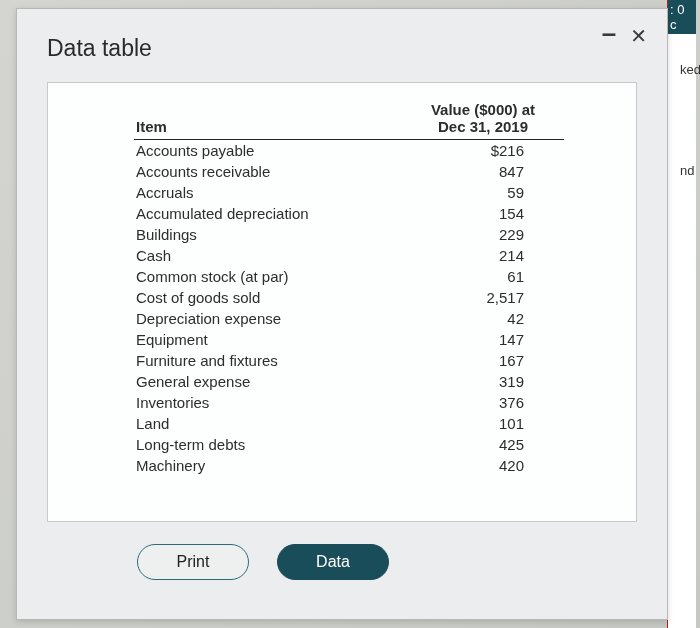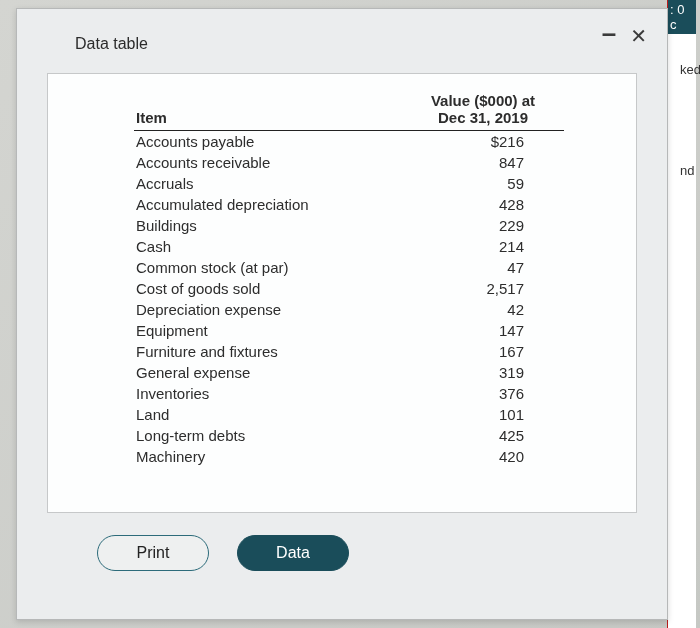--- a/index.html
+++ b/index.html
@@ -48,24 +48,23 @@
     border: 1px solid #b6b8b8;
     box-shadow: 0 2px 6px rgba(0,0,0,0.15);
   }
   .titlebar {
     display: flex;
     justify-content: space-between;
     align-items: flex-start;
     padding: 14px 20px 6px 30px;
   }
   .title {
-    font-size: 16px;
+    font-size: 23px;
     color: #2b2b2b;
     padding-top: 12px;
-    margin-left: 28px;
   }
   .win-controls {
     display: flex;
     gap: 14px;
     align-items: center;
   }
   .win-btn {
     color: #3a3a3a;
     font-size: 20px;
     line-height: 1;
@@ -116,21 +115,21 @@
   }
   td.value {
     text-align: right;
     padding-right: 40px;
   }
   .button-row {
     margin-top: 22px;
     display: flex;
     gap: 28px;
     justify-content: flex-start;
-    padding-left: 80px;
+    padding-left: 120px;
   }
   .btn {
     min-width: 112px;
     padding: 8px 22px;
     border-radius: 22px;
     font-size: 16px;
     text-align: center;
     cursor: pointer;
     box-sizing: border-box;
   }
@@ -185,33 +184,33 @@
             <tr>
               <td class="label">Accounts receivable</td>
               <td class="value">847</td>
             </tr>
             <tr>
               <td class="label">Accruals</td>
               <td class="value">59</td>
             </tr>
             <tr>
               <td class="label">Accumulated depreciation</td>
-              <td class="value">428</td>
+              <td class="value">154</td>
             </tr>
             <tr>
               <td class="label">Buildings</td>
               <td class="value">229</td>
             </tr>
             <tr>
               <td class="label">Cash</td>
               <td class="value">214</td>
             </tr>
             <tr>
               <td class="label">Common stock (at par)</td>
-              <td class="value">47</td>
+              <td class="value">61</td>
             </tr>
             <tr>
               <td class="label">Cost of goods sold</td>
               <td class="value">2,517</td>
             </tr>
             <tr>
               <td class="label">Depreciation expense</td>
               <td class="value">42</td>
             </tr>
             <tr>

